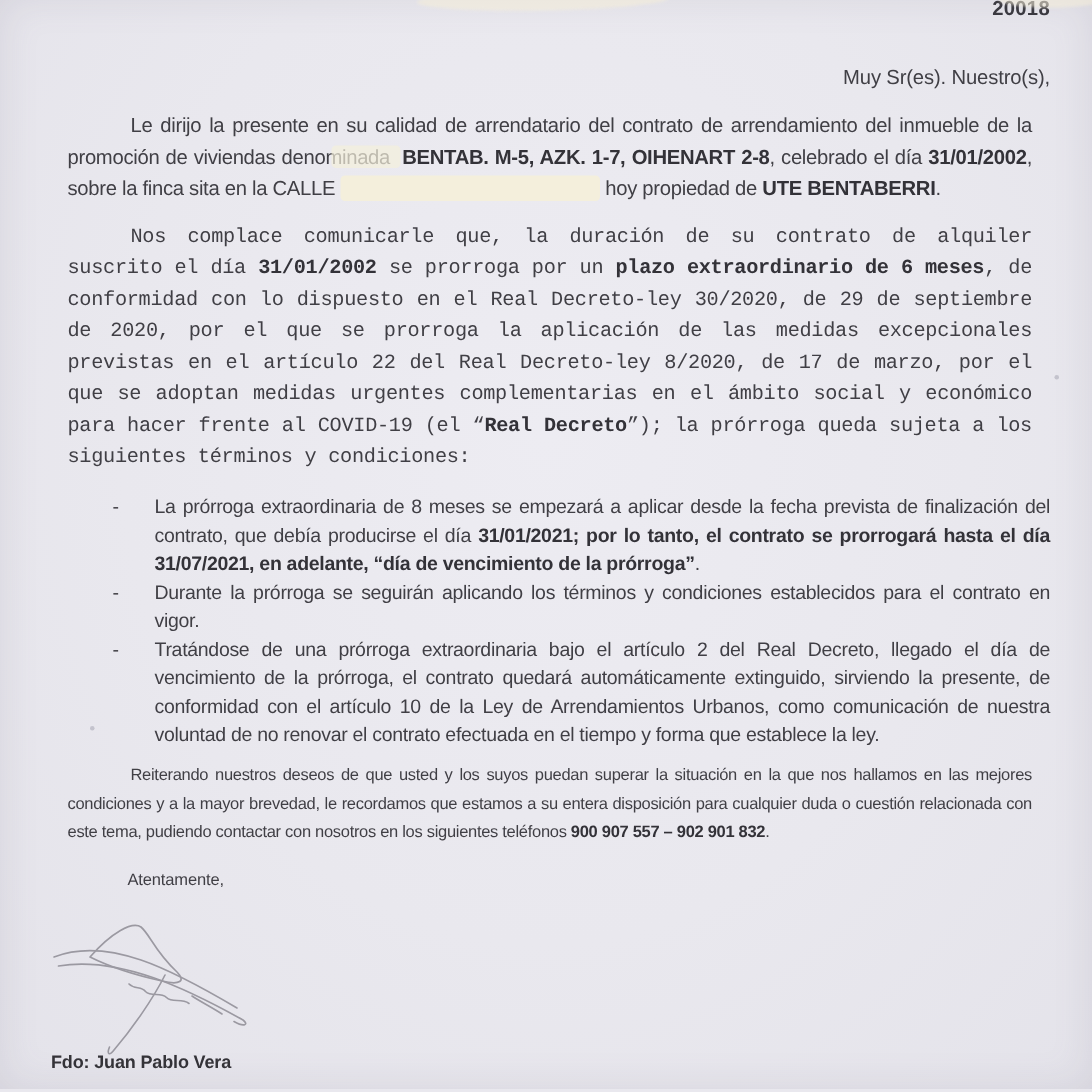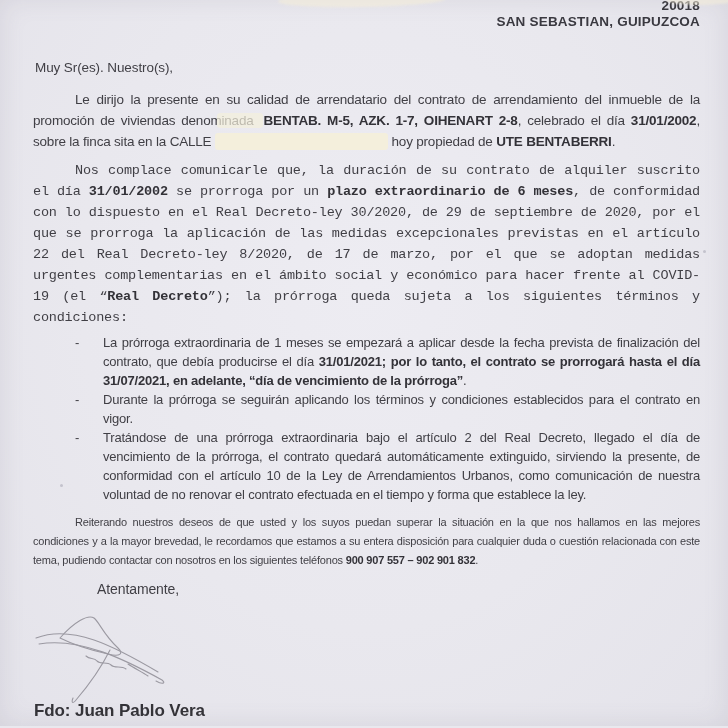--- a/index.html
+++ b/index.html
@@ -17,23 +17,23 @@
   }
   .smudge{position:absolute;background:rgba(245,239,217,.55);border-radius:50%;filter:blur(1px);}
   .smudge-top{left:278px;top:-5px;width:168px;height:14px;transform:rotate(-1deg);}
   .smudge-corner{right:-8px;top:-3px;width:70px;height:10px;}
   .header{
     text-align:right;font-weight:700;color:#3a3940;
     font-size:13.5px;line-height:16px;letter-spacing:.2px;
     padding-top:0;margin-top:-2px;
   }
   .greeting{
-    margin:27px 0 0 2px;font-size:13.5px;line-height:21px;letter-spacing:-.1px;
+    margin:27px 0 0 2px;font-size:13.5px;line-height:21px;letter-spacing:-.1px;text-align:right;
   }
-  p{margin:0;}
+  p{margin:12px;}
   .para{
     font-size:13.5px;line-height:21px;letter-spacing:-.2px;
     text-align:justify;text-indent:42px;
   }
   .p1{margin-top:11px;}
   .p2{margin-top:8px;font-family:Liberation Mono, monospace;}
   .b{font-weight:700;color:#333238;}
   .redact-lg{
     display:inline-block;width:173px;height:17px;background:#f4efdc;
     border-radius:3px;vertical-align:-4px;
@@ -41,53 +41,52 @@
   .redact-sm{
     display:inline-block;width:46px;height:15px;background:rgba(244,239,220,.7);
     border-radius:3px;vertical-align:-3px;margin-left:-43px;margin-right:1px;
   }
   .bullets{margin:5px 0 0 42px;}
   .bullet{display:flex;font-size:13px;line-height:19px;letter-spacing:-.2px;}
   .marker{flex:0 0 28px;}
   .btext{flex:1;text-align:justify;}
   .closing{margin-top:9px;font-size:11px;line-height:19px;}
   .farewell{
-    position:absolute;left:97px;top:583px;
-    font-size:14px;letter-spacing:-.1px;
+    position:absolute;left:85px;top:583px;
+    font-size:11px;letter-spacing:-.1px;
   }
   .signature{position:absolute;left:30px;top:608px;}
   .signer{
     position:absolute;left:34px;top:703px;
-    font-weight:700;font-size:17px;color:#343338;letter-spacing:-.1px;
+    font-weight:700;font-size:12px;color:#343338;letter-spacing:-.1px;
   }
   .speck{position:absolute;width:3px;height:3px;border-radius:50%;background:rgba(130,128,145,.35);}
 </style>
 </head>
 <body>
 
 <div class="page">
 
   <div class="smudge smudge-top"></div>
   <div class="smudge smudge-corner"></div>
 
   <header class="header">
     <div>20018</div>
-    <div>SAN SEBASTIAN, GUIPUZCOA</div>
   </header>
 
   <p class="greeting">Muy Sr(es). Nuestro(s),</p>
 
   <p class="para p1"><span>Le dirijo la presente en su calidad de arrendatario del contrato de arrendamiento del inmueble de la promoción de viviendas denominada </span><span class="redact-sm"></span><span class="b">BENTAB. M-5, AZK. 1-7, OIHENART 2-8</span><span>, celebrado el día </span><span class="b">31/01/2002</span><span>, sobre la finca sita en la CALLE </span><span class="redact-lg"></span><span> hoy propiedad de </span><span class="b">UTE BENTABERRI</span><span>.</span></p>
 
   <p class="para p2"><span>Nos complace comunicarle que, la duración de su contrato de alquiler suscrito el día </span><span class="b">31/01/2002</span><span> se prorroga por un </span><span class="b">plazo extraordinario de 6 meses</span><span>, de conformidad con lo dispuesto en el Real Decreto-ley 30/2020, de 29 de septiembre de 2020, por el que se prorroga la aplicación de las medidas excepcionales previstas en el artículo 22 del Real Decreto-ley 8/2020, de 17 de marzo, por el que se adoptan medidas urgentes complementarias en el ámbito social y económico para hacer frente al COVID-19 (el “</span><span class="b">Real Decreto</span><span>”); la prórroga queda sujeta a los siguientes términos y condiciones:</span></p>
 
   <div class="bullets">
     <div class="bullet">
       <span class="marker">-</span>
-      <span class="btext"><span>La prórroga extraordinaria de 1 meses se empezará a aplicar desde la fecha prevista de finalización del contrato, que debía producirse el día </span><span class="b">31/01/2021; por lo tanto, el contrato se prorrogará hasta el día 31/07/2021, en adelante, “día de vencimiento de la prórroga”</span><span>.</span></span>
+      <span class="btext"><span>La prórroga extraordinaria de 8 meses se empezará a aplicar desde la fecha prevista de finalización del contrato, que debía producirse el día </span><span class="b">31/01/2021; por lo tanto, el contrato se prorrogará hasta el día 31/07/2021, en adelante, “día de vencimiento de la prórroga”</span><span>.</span></span>
     </div>
     <div class="bullet">
       <span class="marker">-</span>
       <span class="btext"><span>Durante la prórroga se seguirán aplicando los términos y condiciones establecidos para el contrato en vigor.</span></span>
     </div>
     <div class="bullet">
       <span class="marker">-</span>
       <span class="btext"><span>Tratándose de una prórroga extraordinaria bajo el artículo 2 del Real Decreto, llegado el día de vencimiento de la prórroga, el contrato quedará automáticamente extinguido, sirviendo la presente, de conformidad con el artículo 10 de la Ley de Arrendamientos Urbanos, como comunicación de nuestra voluntad de no renovar el contrato efectuada en el tiempo y forma que establece la ley.</span></span>
     </div>
   </div>

